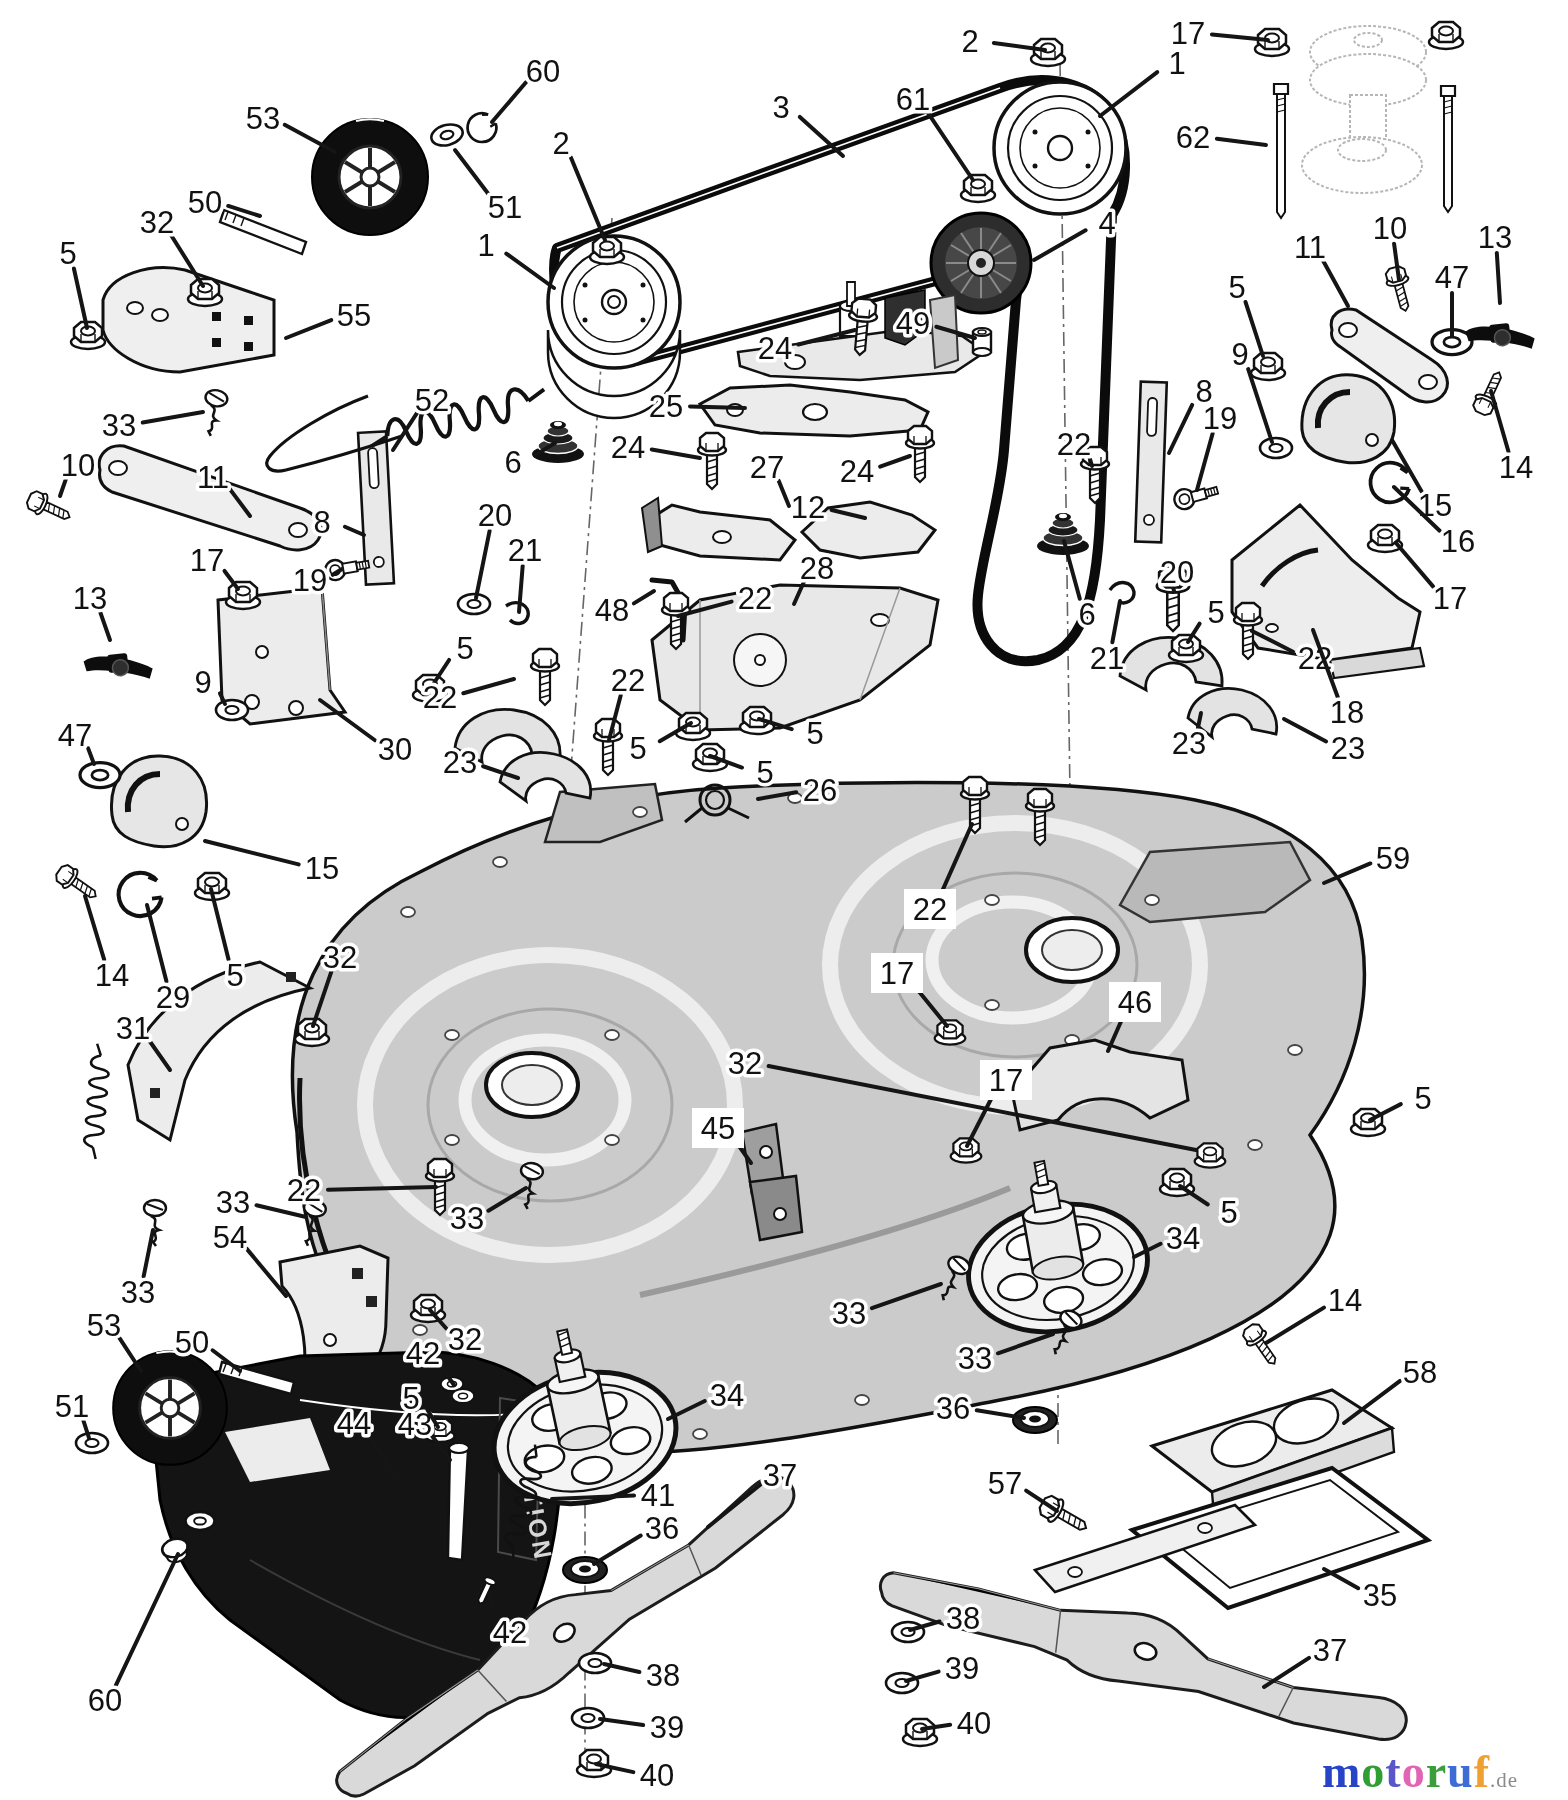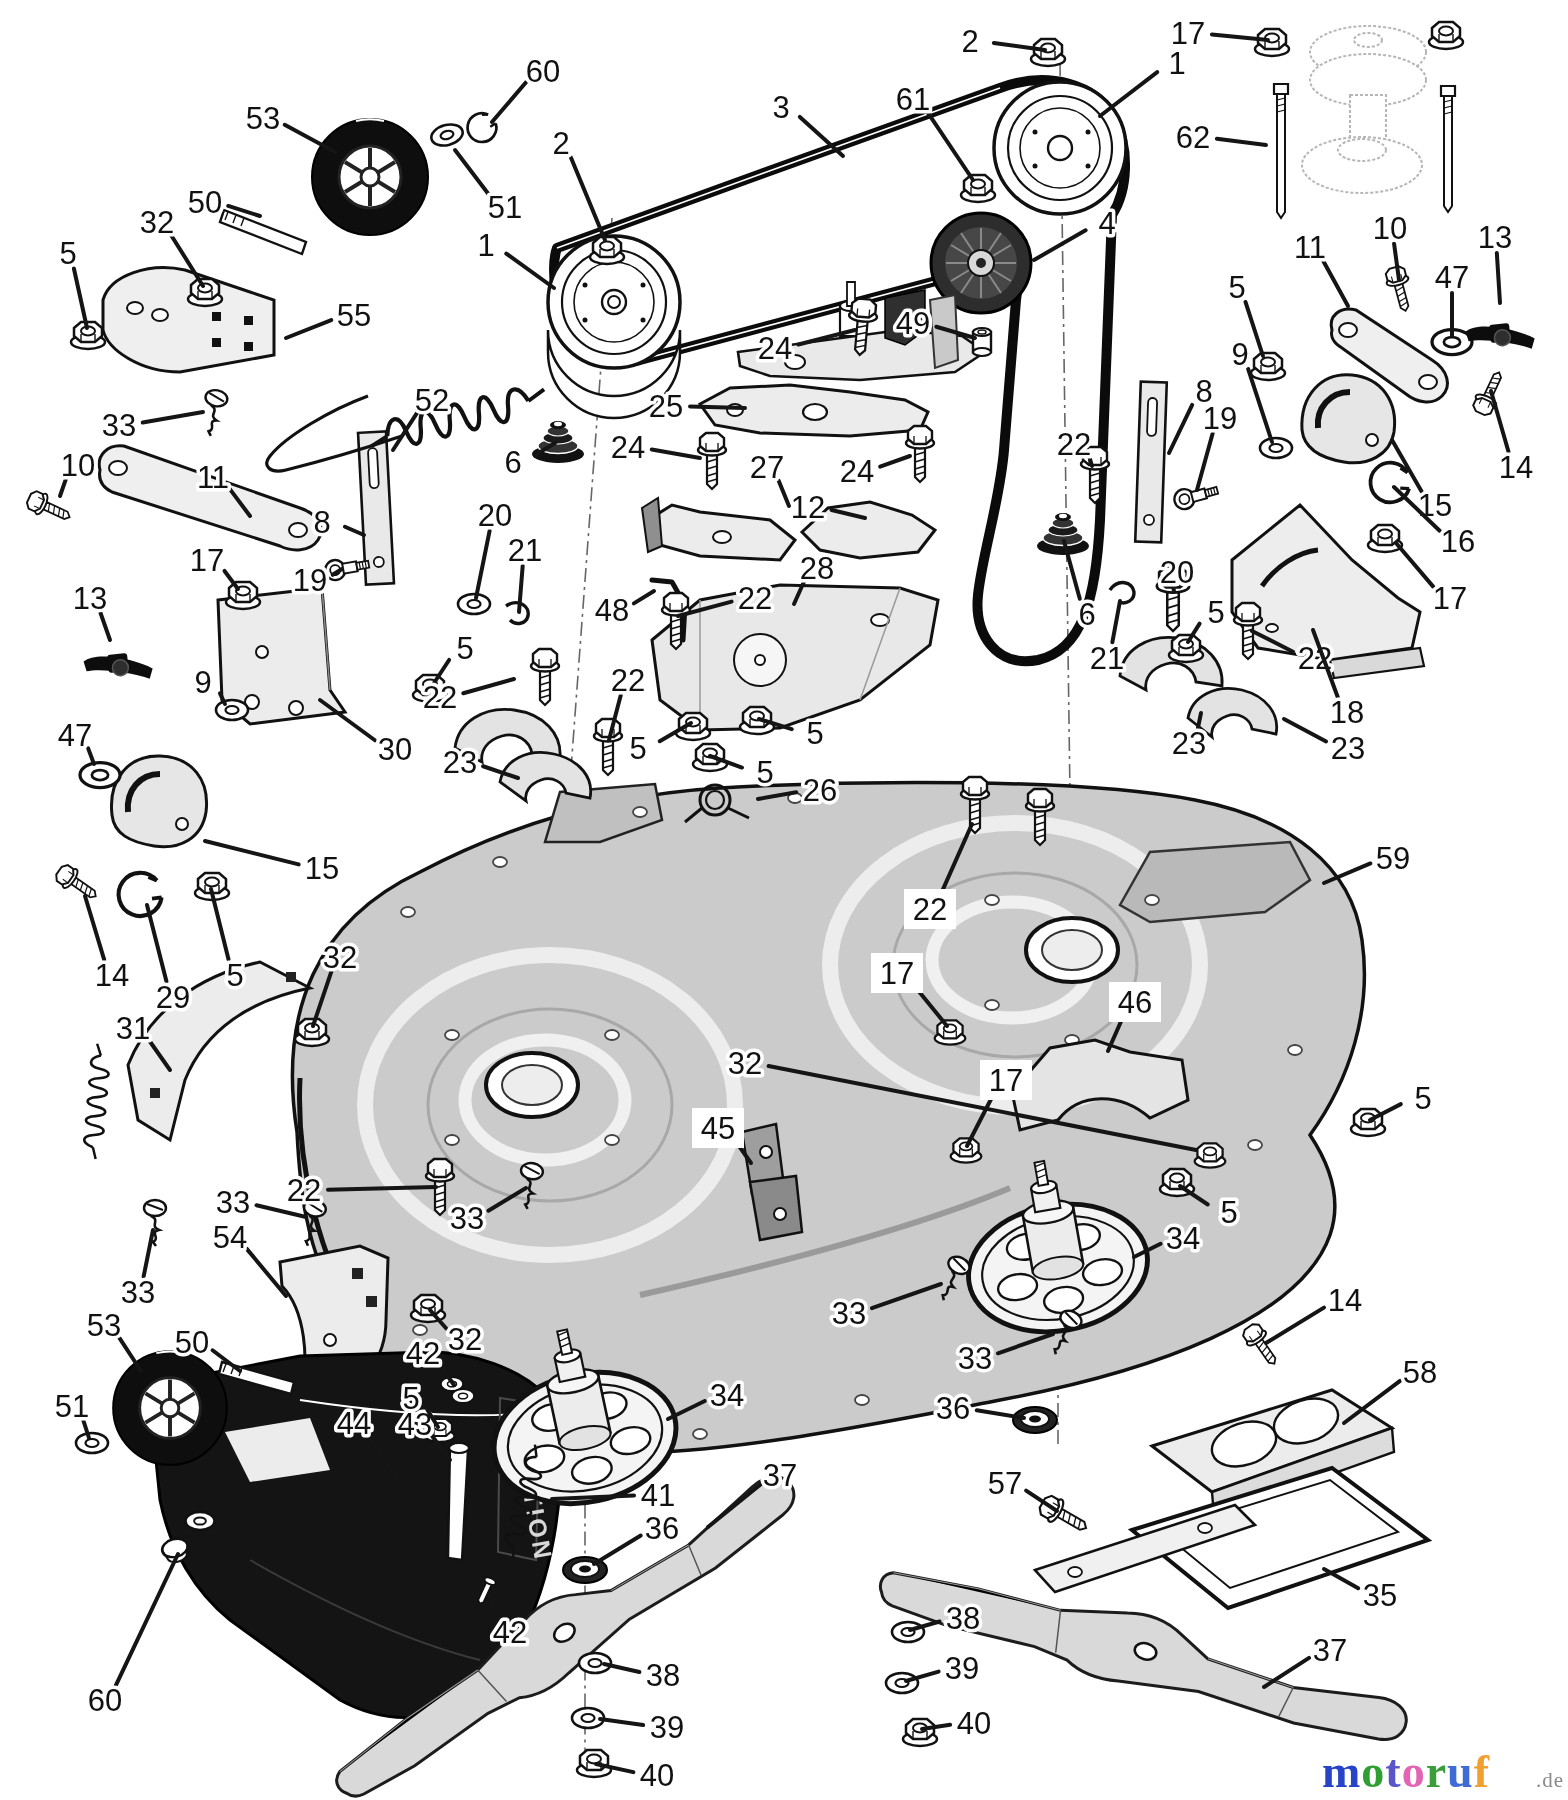--- a/index.html
+++ b/index.html
@@ -8,21 +8,21 @@
   svg{position:absolute;left:0;top:0;}
   .callout{font:400 31px "Liberation Sans",sans-serif;fill:#111;
            paint-order:stroke;stroke:#fff;stroke-width:7px;stroke-linejoin:round;
            text-anchor:middle;}
   .leader{stroke:#151515;stroke-width:4;stroke-linecap:round;fill:none;}
   .cl{stroke:#666;stroke-width:1.6;stroke-dasharray:14 5 3 5;fill:none;}
   .chute-text{font:700 25px "Liberation Sans",sans-serif;fill:#d8d8d8;letter-spacing:3px;}
   #watermark{position:absolute;left:1322px;top:1745px;width:240px;
              font-family:"Liberation Serif",serif;font-weight:700;font-size:46px;
              letter-spacing:1px;white-space:nowrap;}
-  #watermark .suf{font-size:21px;font-weight:400;margin-left:46px;}
+  #watermark .suf{font-size:21px;font-weight:400;}
 </style>
 </head>
 <body>
 
 <svg id="diagram-svg" width="1568" height="1800" viewBox="0 0 1568 1800" xmlns="http://www.w3.org/2000/svg" xmlns:xlink="http://www.w3.org/1999/xlink">
 
   <defs>
     <g id="h-nut">
       <ellipse cx="0" cy="7" rx="17" ry="7" fill="#fff" stroke="#111" stroke-width="2.5"></ellipse>
       <path d="M-14,-7 L-7,-13 L7,-13 L14,-7 L14,1 L7,7 L-7,7 L-14,1 Z" fill="#fff" stroke="#111" stroke-width="2.5"></path>

